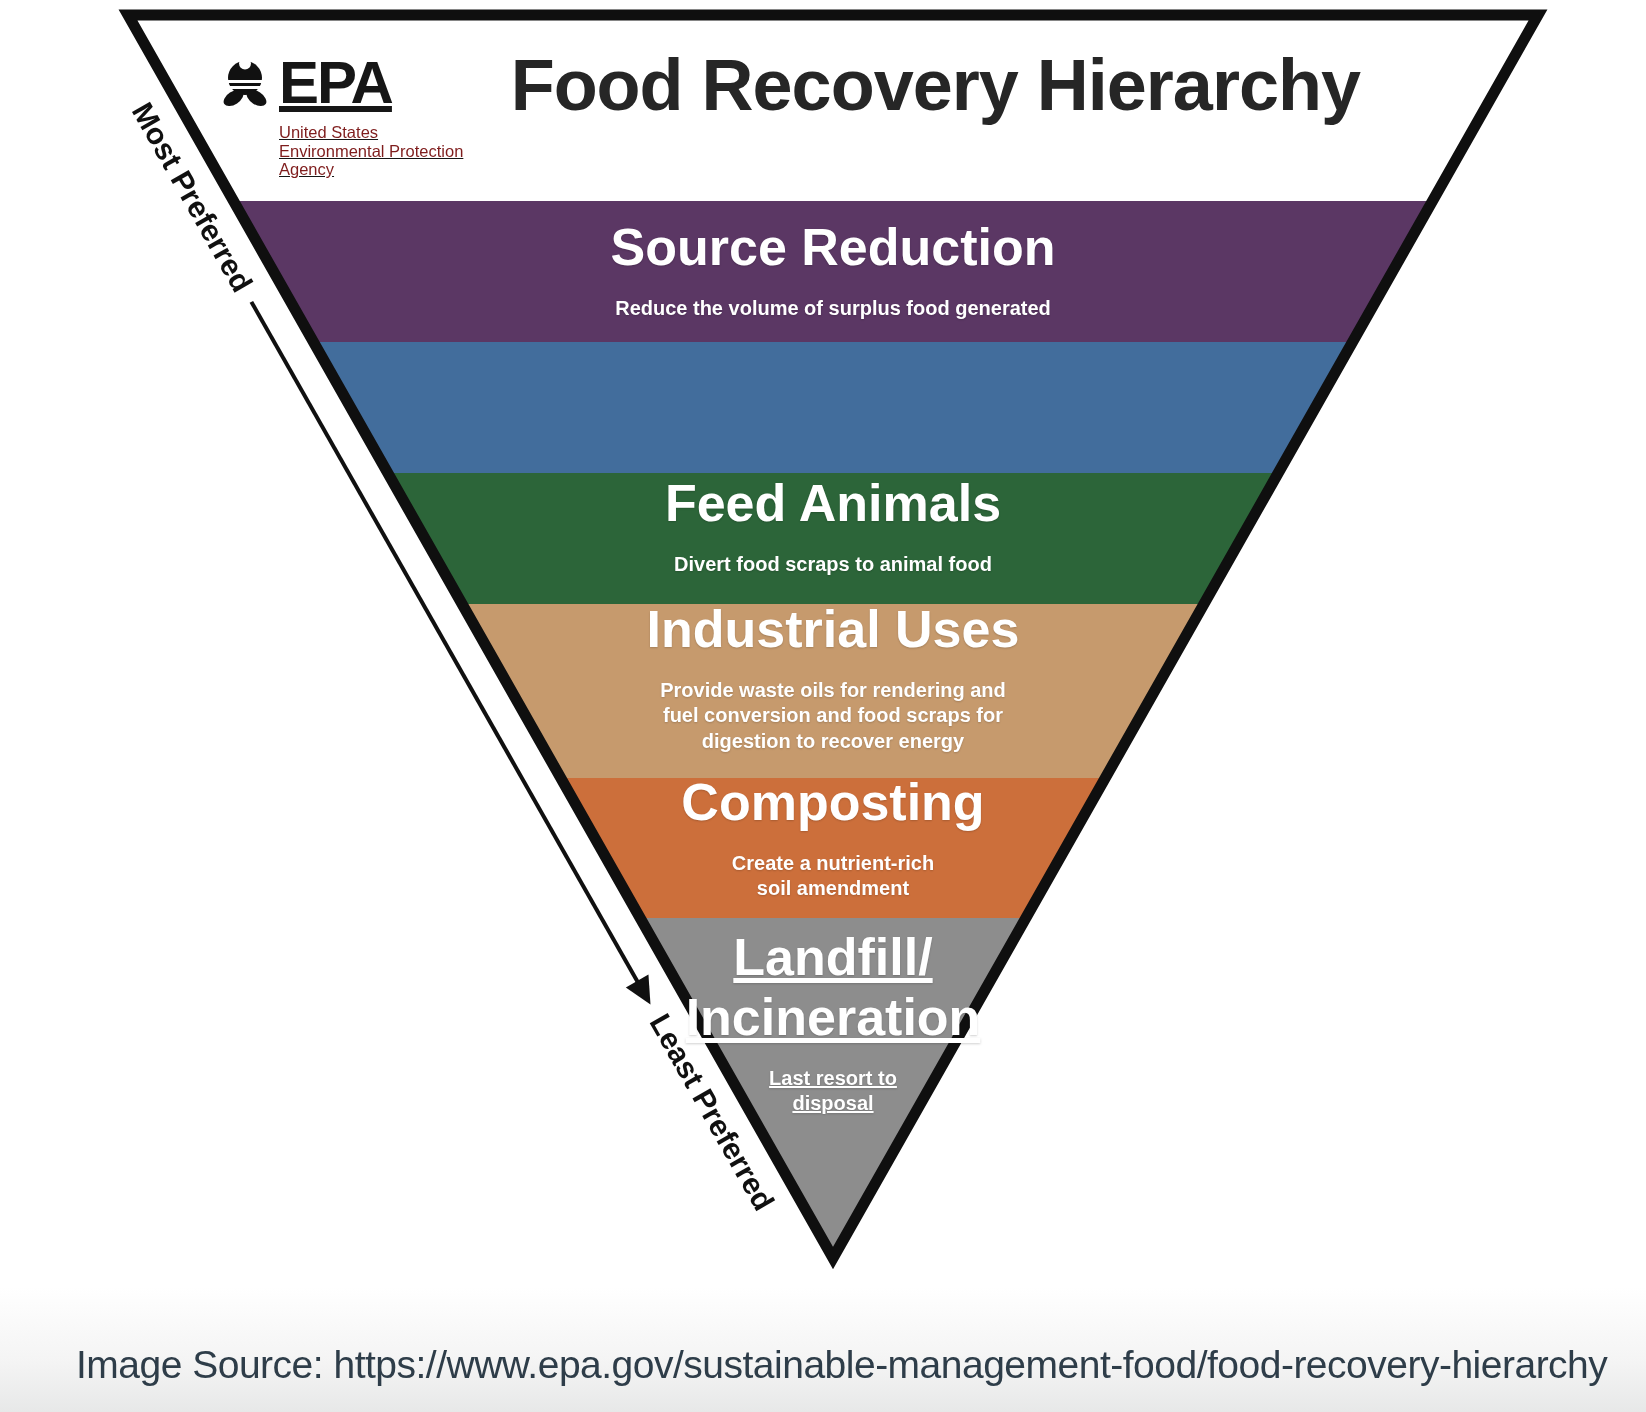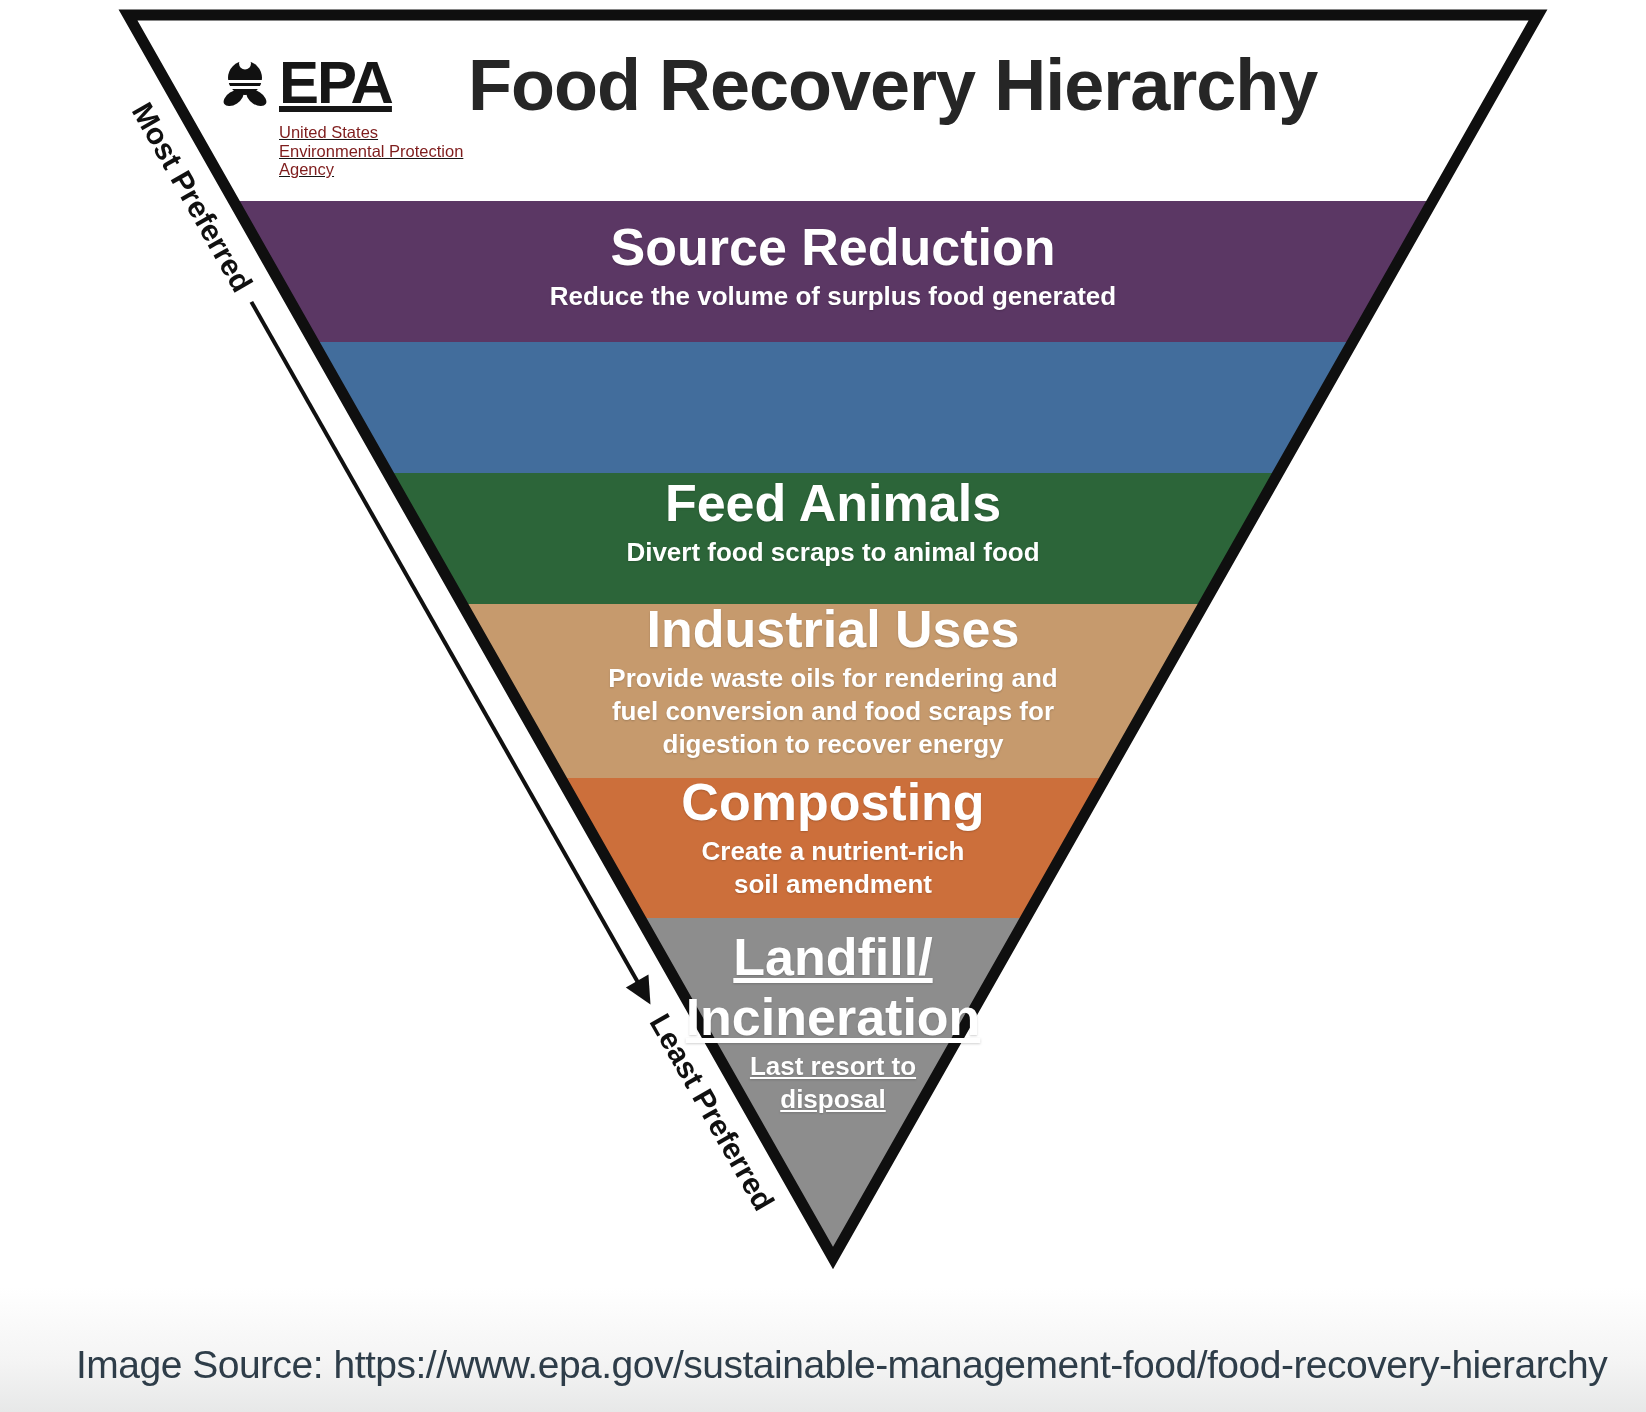--- a/index.html
+++ b/index.html
@@ -7,37 +7,37 @@
   .stage{position:relative;width:1646px;height:1412px;overflow:hidden;background:#ffffff;}
 
   .pyramid-svg{position:absolute;left:0;top:0;}
 
   
   .epa-logo{position:absolute;left:220px;top:58px;display:flex;gap:9px;align-items:flex-start;color:#161616;text-decoration:underline;}
   .epa-acronym{font-size:60px;font-weight:bold;line-height:0.82;letter-spacing:-2px;}
   .epa-org{font-size:16.5px;line-height:1.12;white-space:pre-line;margin-top:16px;color:#7f1d1d;}
 
   
-  .main-title{position:absolute;left:468px;top:44px;width:892px;margin:0;text-align:left;
+  .main-title{position:absolute;left:468px;top:44px;width:892px;margin:0;text-align:right;
     font-size:72px;font-weight:bold;color:#262626;letter-spacing:-1px;}
 
   
   .preference-axis{position:absolute;left:158px;top:95px;width:1268px;height:42px;
     transform:rotate(60.4deg);transform-origin:0 0;
     display:flex;align-items:center;gap:14px;
     font-size:30px;font-weight:bold;color:#101010;white-space:nowrap;}
   .axis-shaft{flex:1;height:0;border-top:4px solid #101010;}
   .axis-arrowhead{width:0;height:0;border-left:27px solid #101010;
     border-top:13px solid transparent;border-bottom:13px solid transparent;margin-left:-16px;}
 
   
   .band-label{position:absolute;left:128px;width:1410px;text-align:center;color:#ffffff;}
   .band-title{font-size:52px;font-weight:bold;line-height:1.15;white-space:pre-line;
     text-shadow:0 1px 2px rgba(0,0,0,0.18);}
-  .band-subtitle{font-size:26px;font-weight:bold;line-height:1.28;white-space:pre-line;margin-top:2px;
+  .band-subtitle{font-size:20px;font-weight:bold;line-height:1.28;white-space:pre-line;margin-top:18px;
     text-shadow:0 1px 2px rgba(0,0,0,0.18);}
   .band-pos-0{top:218px;}
   .band-pos-1{top:350px;}
   .band-pos-2{top:474px;}
   .band-pos-3{top:600px;}
   .band-pos-4{top:773px;}
   .band-pos-5{top:928px;text-decoration:underline;}
 
   
   .footer-bar{position:absolute;left:0;top:1287px;width:1646px;height:125px;

